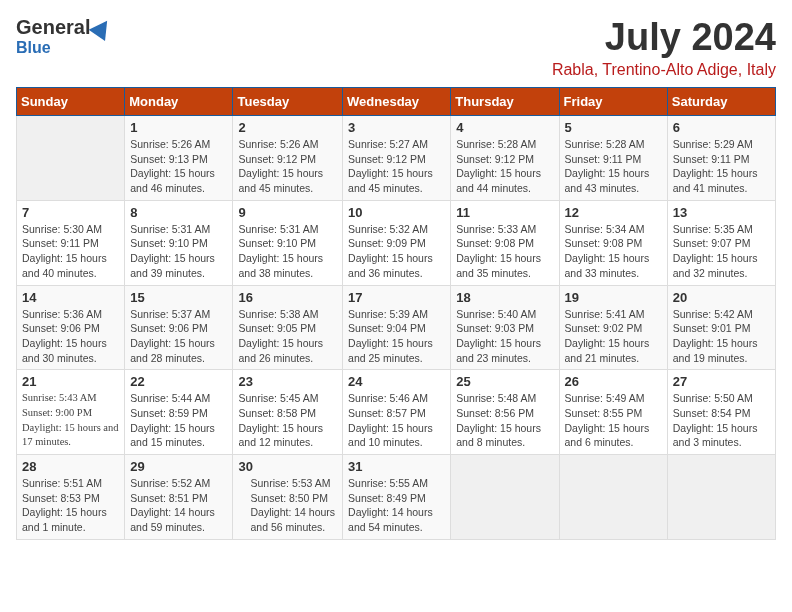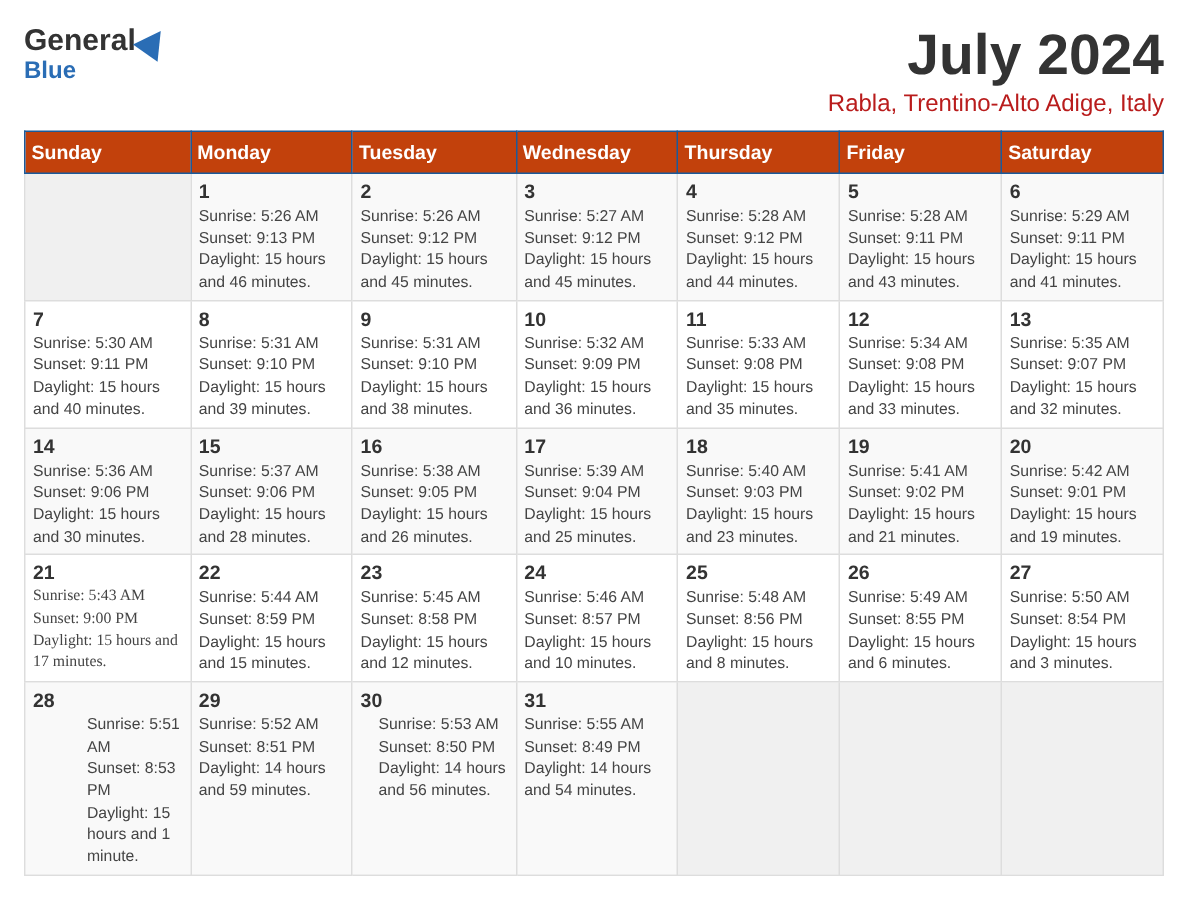--- a/index.html
+++ b/index.html
@@ -280,21 +280,21 @@
         <td>
           <span class="day-num">27</span>
           <div class="day-info" style="white-space: pre-line;">Sunrise: 5:50 AM
 Sunset: 8:54 PM
 Daylight: 15 hours and 3 minutes.</div>
         </td>
       </tr>
       <tr>
         <td>
           <span class="day-num">28</span>
-          <div class="day-info" style="white-space: pre-line; margin-left: 36px;">Sunrise: 5:51 AM
+          <div class="day-info" style="white-space: pre-line;">Sunrise: 5:51 AM
 Sunset: 8:53 PM
 Daylight: 15 hours and 1 minute.</div>
         </td>
         <td>
           <span class="day-num">29</span>
           <div class="day-info" style="white-space: pre-line;">Sunrise: 5:52 AM
 Sunset: 8:51 PM
 Daylight: 14 hours and 59 minutes.</div>
         </td>
         <td>

